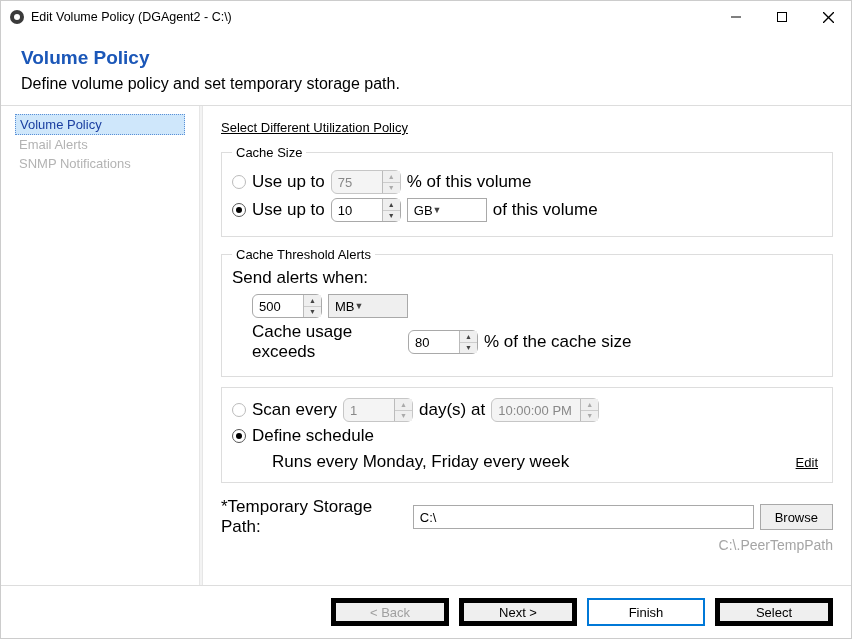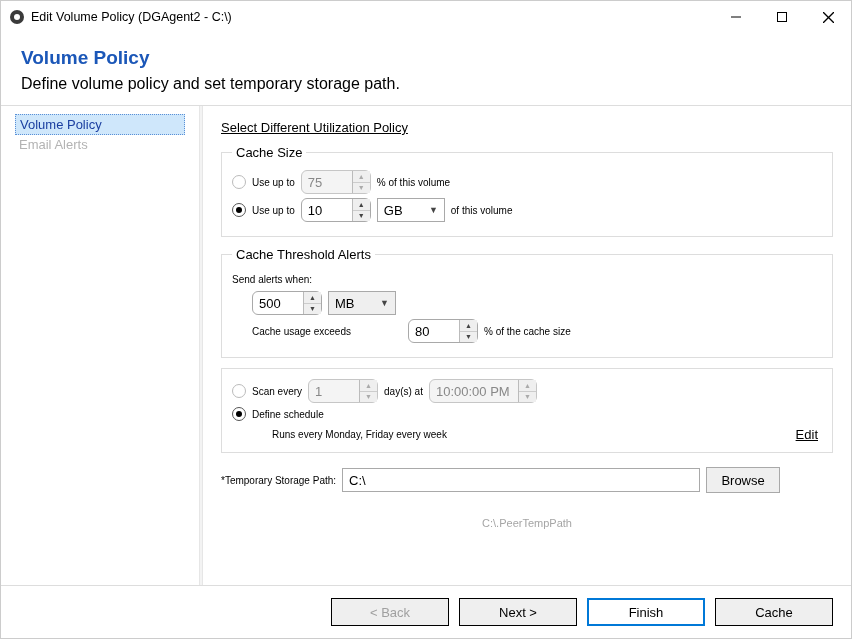--- a/index.html
+++ b/index.html
@@ -22,40 +22,40 @@
   .sidebar-item.dis { color: #b3b3b3; cursor: default; }
   .sep { width: 4px; background: #f3f3f3; border-left: 1px solid #e6e6e6; border-right: 1px solid #e6e6e6; }
   .content { flex: 1; padding: 14px 18px 10px 18px; overflow: auto; }
   .link { color: #000; text-decoration: underline; font-size: 13px; cursor: pointer; display: inline-block; margin-bottom: 10px; }
   fieldset { border: 1px solid #ddd; margin: 0 0 10px 0; padding: 6px 10px 10px 10px; }
   legend { font-size: 13px; padding: 0 4px; }
   .row { display: flex; align-items: center; gap: 6px; margin: 4px 0; }
   .radio { width: 14px; height: 14px; border: 1px solid #555; border-radius: 50%; display: inline-flex; align-items: center; justify-content: center; background: #fff; }
   .radio.checked::after { content: ""; width: 6px; height: 6px; background: #000; border-radius: 50%; }
   .radio.disabled { border-color: #bbb; }
-  .lbl { font-size: 10px; }
+  .lbl { font-size: 17px; }
   .numfield, .txtfield, .combo { height: 24px; border: 1px solid #a9a9a9; background: #fff; display: inline-flex; align-items: center; }
   .numfield.disabled, .txtfield.disabled, .combo.disabled { background: #f4f4f4; border-color: #c6c6c6; color: #888; }
   .numfield { width: 70px; border-radius: 6px; }
   .numfield .val { flex: 1; padding: 0 6px; font-size: 13px; }
   .numfield .spinner { width: 18px; height: 100%; display: flex; flex-direction: column; border-left: 1px solid #bbb; }
   .numfield .spinner div { flex: 1; display: flex; align-items: center; justify-content: center; font-size: 7px; color: #444; background: #efefef; }
   .numfield .spinner div:first-child { border-bottom: 1px solid #ccc; }
   .numfield.disabled .spinner div { color: #aaa; }
-  .combo { width: 68px; padding: 0 6px; justify-content: space-between; }
+  .combo { width: 80px; padding: 0 6px; }
   .combo .arrow { font-size: 9px; color: #444; }
   .indent { margin-left: 20px; }
   .txtfield { width: 358px; padding: 0 6px; font-size: 13px; }
   .btn { height: 26px; border: 1px solid #a9a9a9; background: #efefef; display: inline-flex; align-items: center; justify-content: center; padding: 0 14px; font-size: 13px; cursor: pointer; }
   .footer { border-top: 1px solid #ddd; padding: 12px 18px; display: flex; justify-content: flex-end; gap: 10px; background: #fff; }
-  .footer .fbtn { width: 118px; height: 28px; border: 1px solid #000000; background: #efefef; display: flex; align-items: center; justify-content: center; font-size: 13px; cursor: pointer; }
+  .footer .fbtn { width: 118px; height: 28px; border: 5px solid #000000; background: #efefef; display: flex; align-items: center; justify-content: center; font-size: 13px; cursor: pointer; }
   .footer .fbtn.disabled { color: #a0a0a0; cursor: default; }
   .footer .fbtn.primary { border: 2px solid #0078d7; background: #fff; }
   .temp-row { display: flex; align-items: center; gap: 6px; margin-top: 14px; }
-  .hint { text-align: center; color: #a5a5a5; font-size: 11px; margin-top: 24px; }
+  .hint { text-align: right; color: #a5a5a5; font-size: 14px; margin-top: 0; }
   .sched-line { display: flex; justify-content: space-between; align-items: center; margin-left: 40px; margin-right: 4px; margin-top: 6px; gap: 22px; }
 </style>
 </head>
 <body>
 
 <div class="window">
 
   <div class="titlebar">
     <span class="icon">
       <svg viewBox="0 0 16 16">
@@ -87,20 +87,21 @@
   <div class="header">
     <h1>Volume Policy</h1>
     <div class="sub">Define volume policy and set temporary storage path.</div>
   </div>
   <div class="divider"></div>
 
   <div class="body">
     <div class="sidebar">
       <div class="sidebar-item sel">Volume Policy</div>
       <div class="sidebar-item dis">Email Alerts</div>
+      <div class="sidebar-item dis">SNMP Notifications</div>
     </div>
     <div class="sep"></div>
 
     <div class="content">
       <span class="link">Select Different Utilization Policy</span>
 
       <fieldset>
         <legend>Cache Size</legend>
 
         <div class="row">
@@ -129,21 +130,21 @@
           <span class="combo">
             <span>GB</span>
             <span class="arrow">▼</span>
           </span>
           <span class="lbl">of this volume</span>
         </div>
       </fieldset>
 
       <fieldset>
         <legend>Cache Threshold Alerts</legend>
-        <div class="lbl" style="margin:6px 0 6px 0">Send alerts when:</div>
+        <div class="lbl" style="margin:0 0 6px 0">Send alerts when:</div>
 
         <div class="row indent">
           <span class="numfield">
             <span class="val">500</span>
             <span class="spinner">
                 <div>▲</div>
                 <div>▼</div>
               </span>
           </span>
           <span class="combo" style="background:#efefef">
@@ -207,16 +208,16 @@
       </div>
       <div class="hint">C:\.PeerTempPath</div>
 
     </div>
   </div>
 
   <div class="footer">
     <div class="fbtn disabled">&lt; Back</div>
     <div class="fbtn">Next &gt;</div>
     <div class="fbtn primary">Finish</div>
-    <div class="fbtn">Cache</div>
+    <div class="fbtn">Select</div>
   </div>
 
 </div>
 
 </body></html>

